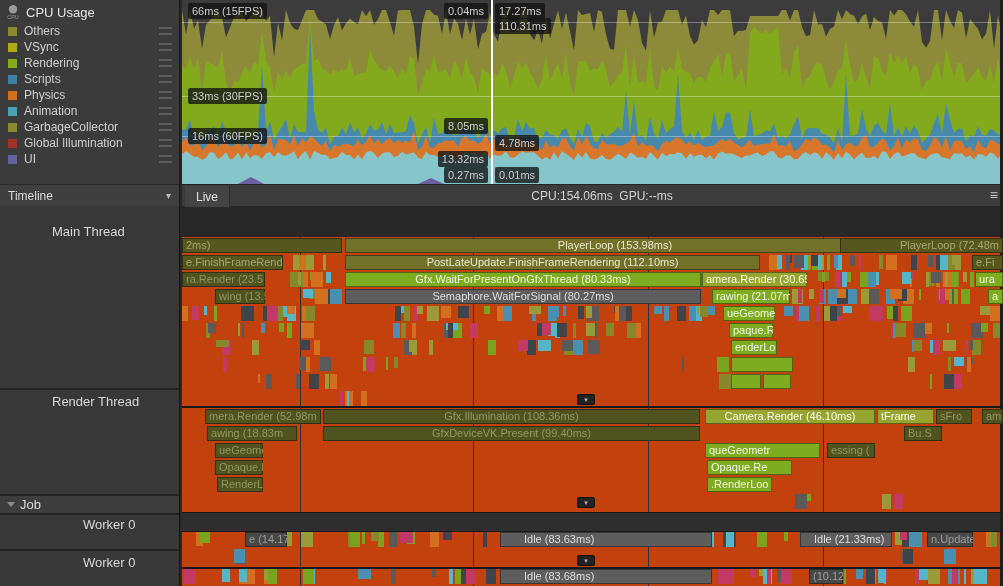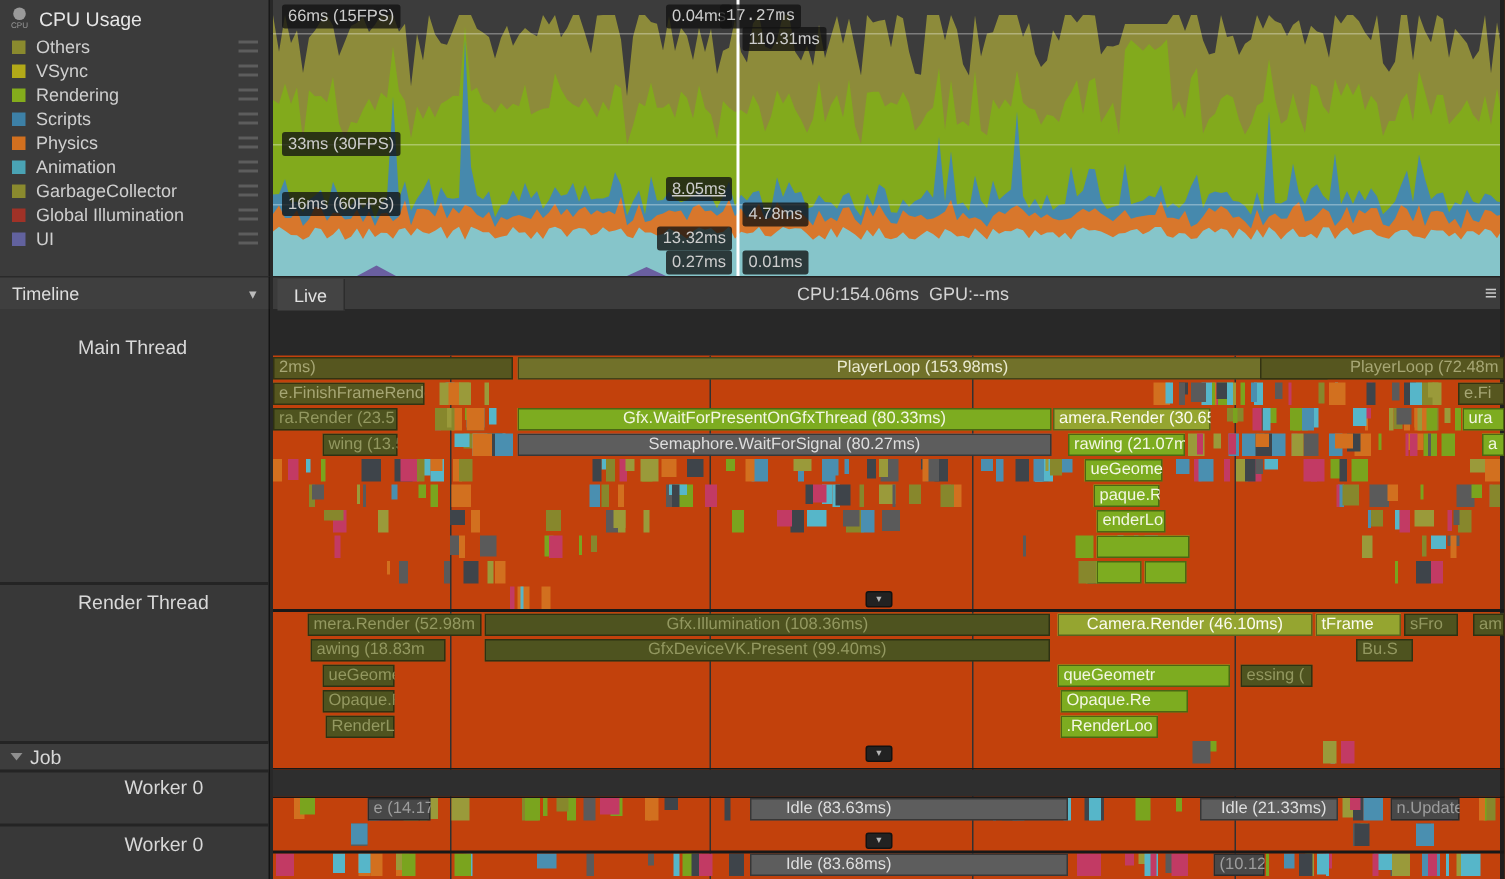--- a/index.html
+++ b/index.html
@@ -153,23 +153,23 @@
         <polygon points="236,184 249,178 262,184" fill="#6a5fa0"></polygon>
       </svg>
       <div class="guide-line" style="top: 22px;"></div>
       <div class="chip" style="left: 6px; top: 3px;">66ms (15FPS)</div>
       <div class="guide-line" style="top: 96px;"></div>
       <div class="chip" style="left: 6px; top: 88px;">33ms (30FPS)</div>
       <div class="guide-line" style="top: 136px;"></div>
       <div class="chip" style="left: 6px; top: 128px;">16ms (60FPS)</div>
       <div id="sel-line" style="left: 309px; background: rgb(255, 255, 255);"></div>
       <div class="chip" style="top: 3px; right: 512px;">0.04ms</div>
-      <div class="chip" style="top: 3px; left: 298px; font-family: Liberation Mono, monospace;">17.27ms</div>
+      <div class="chip" style="top: 3px; left: 313px;">17.27ms</div>
       <div class="chip" style="top: 18px; left: 313px;">110.31ms</div>
-      <div class="chip" style="top: 118px; right: 512px; text-decoration: underline;">8.05ms</div>
+      <div class="chip" style="top: 118px; right: 512px;">8.05ms</div>
       <div class="chip" style="top: 135px; left: 313px;">4.78ms</div>
       <div class="chip" style="top: 151px; right: 512px;">13.32ms</div>
       <div class="chip" style="top: 167px; right: 512px;">0.27ms</div>
       <div class="chip" style="top: 167px; left: 313px;">0.01ms</div>
     </div>
 
   <div id="toolbar">
     <div id="live-btn">Live</div>
     <div id="stats">CPU:154.06ms  GPU:--ms</div>
     <div id="menu-btn">≡</div>
@@ -587,20 +587,21 @@
       <div class="blk" style="left: 795.2px; top: 349px; width: 11.9px; height: 15px; background: rgb(62, 68, 74);"></div>
       <div class="blk" style="left: 814.5px; top: 349px; width: 2.3px; height: 15px; background: rgb(194, 58, 100);"></div>
       <div class="blk" style="left: 802.1px; top: 349px; width: 2.1px; height: 15px; background: rgb(90, 90, 90);"></div>
       <div class="blk" style="left: 774.3px; top: 349px; width: 9px; height: 15px; background: rgb(135, 135, 44);"></div>
       <div class="blk" style="left: 761px; top: 349px; width: 8.8px; height: 15px; background: rgb(122, 164, 30);"></div>
       <div class="blk" style="left: 809.9px; top: 349px; width: 5px; height: 15px; background: rgb(90, 90, 90);"></div>
       <div class="span k-dimolive l" style="left: 0px; top: 1px; width: 160px;">2ms)</div>
       <div class="span k-olive" style="left: 163px; top: 1px; width: 540px;">PlayerLoop (153.98ms)</div>
       <div class="span k-dimolive r" style="left: 658px; top: 1px; width: 163px;">PlayerLoop (72.48m</div>
       <div class="span k-dimolive l" style="left: 0px; top: 18px; width: 101px;">e.FinishFrameRende</div>
+      <div class="span k-olive" style="left: 163px; top: 18px; width: 415px;">PostLateUpdate.FinishFrameRendering (112.10ms)</div>
       <div class="span k-dimolive l" style="left: 790px; top: 18px; width: 31px;">e.Fi</div>
       <div class="span k-dimolive2 l" style="left: 0px; top: 35px; width: 83px;">ra.Render (23.5</div>
       <div class="span k-green" style="left: 163px; top: 35px; width: 356px;">Gfx.WaitForPresentOnGfxThread (80.33ms)</div>
       <div class="span k-olivebright l" style="left: 520px; top: 35px; width: 105px;">amera.Render (30.65m</div>
       <div class="span k-green l" style="left: 793px; top: 35px; width: 28px;">ura</div>
       <div class="span k-dimolive2 l" style="left: 33px; top: 52px; width: 50px;">wing (13.5</div>
       <div class="span k-gray" style="left: 163px; top: 52px; width: 356px;">Semaphore.WaitForSignal (80.27ms)</div>
       <div class="span k-green l" style="left: 530px; top: 52px; width: 78px;">rawing (21.07m</div>
       <div class="span k-green l" style="left: 806px; top: 52px; width: 15px;">a</div>
       <div class="span k-green l" style="left: 541px; top: 69px; width: 52px;">ueGeome</div>

